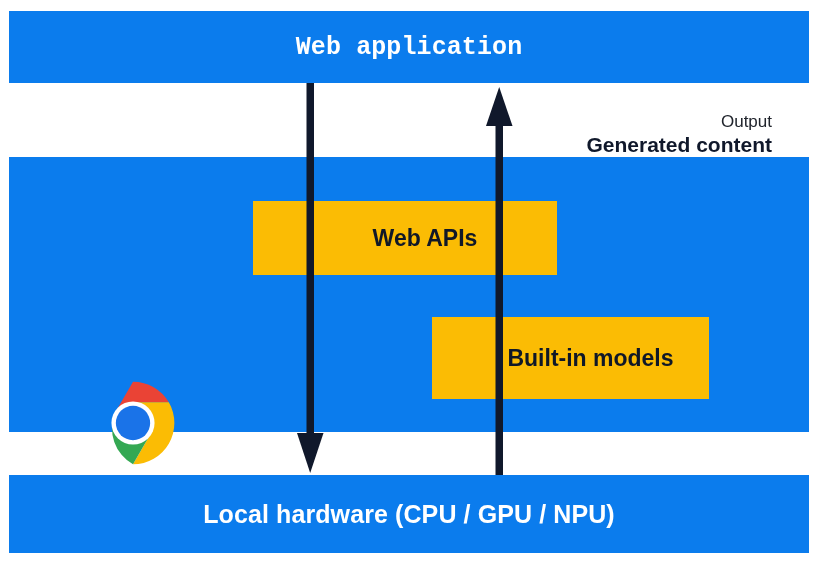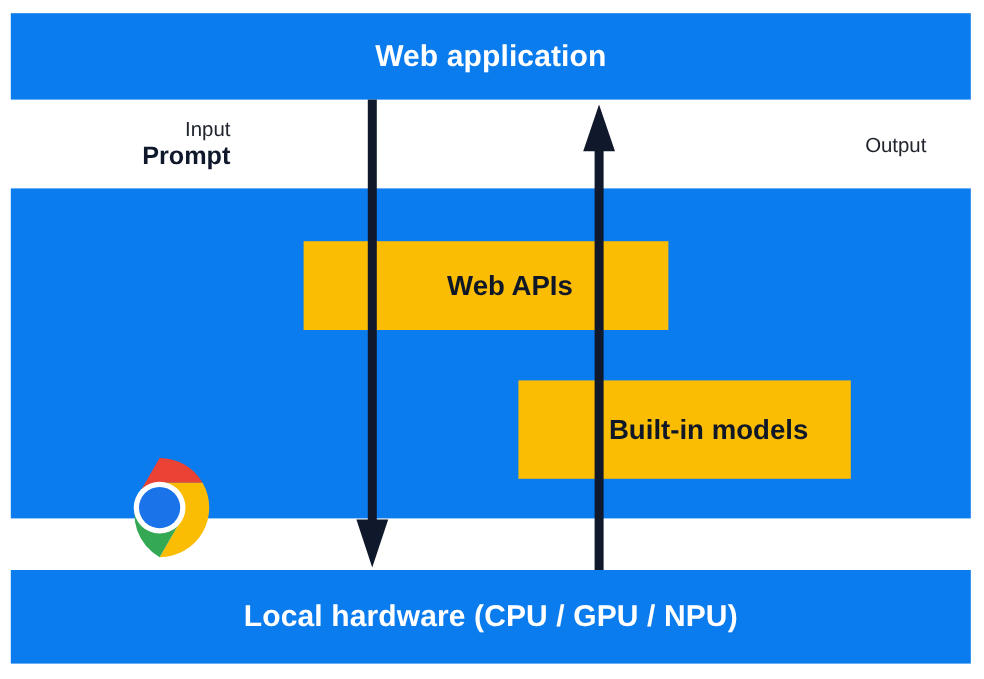--- a/index.html
+++ b/index.html
@@ -31,20 +31,21 @@
     font-weight: bold;
     letter-spacing: 0.1px;
     white-space: nowrap;
   }
 
   #band-web-application {
     left: 9px;
     top: 11px;
     width: 800px;
     height: 72px;
+    font-family: Liberation Mono, monospace;
   }
   #band-web-application .band-label { font-size: 25px; }
 
   #band-browser {
     left: 9px;
     top: 157px;
     width: 800px;
     height: 275px;
     display: block;
   }
@@ -189,27 +190,24 @@
   <div class="ybox" id="box-web-apis">
     <span class="ybox-label">Web APIs</span>
   </div>
 
   <div class="ybox" id="box-builtin-models">
     <span class="ybox-label">
       <span>Built-in models</span><br>
     </span>
   </div>
 
-  <div class="annotation" id="annotation-input">
-    <span class="ann-kind">Input</span>
-    <span class="ann-value">Prompt</span>
-  </div>
 
   <div class="annotation" id="annotation-output">
     <span class="ann-kind">Output</span>
+    <span class="ann-value">Generated content</span>
   </div>
 
   <svg id="arrow-layer" viewBox="0 0 820 566">
 
     <g>
       <rect class="arrow-shape" x="306.5" y="83" width="7.5" height="352"></rect>
       <polygon class="arrow-shape" points="297,433 323.5,433 310.2,473"></polygon>
     </g>
 
     <g>

